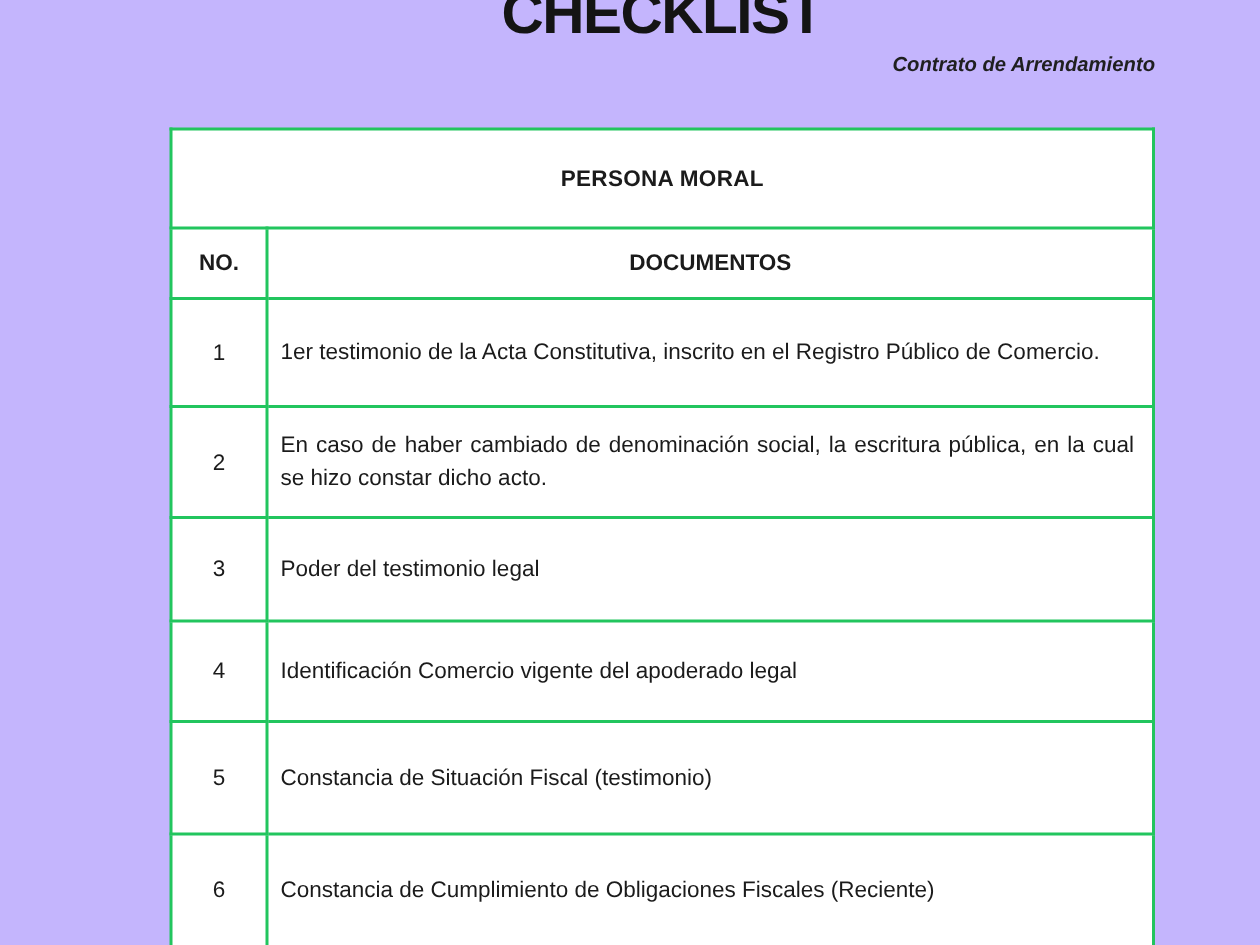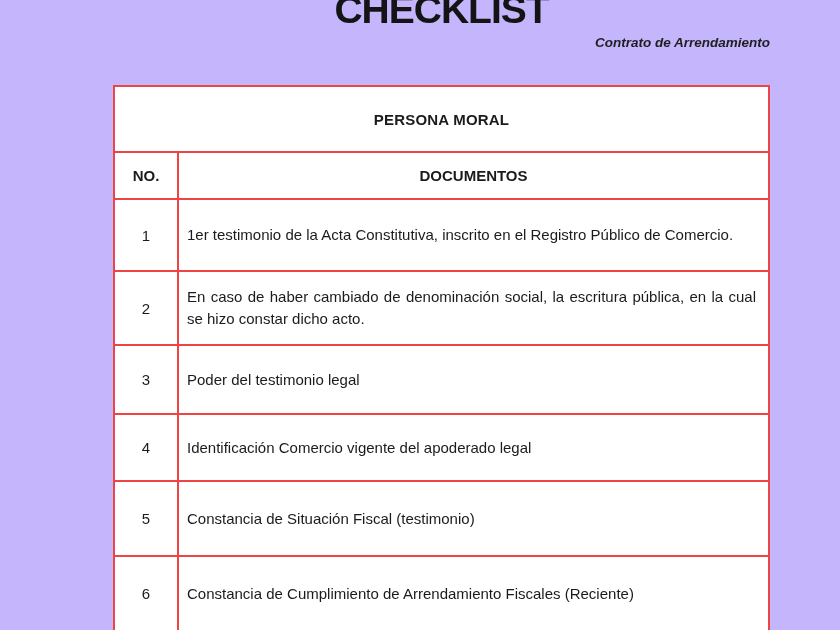--- a/index.html
+++ b/index.html
@@ -45,21 +45,21 @@
     color: #1f1f1f;
     padding-right: 0px;
   }
   table.checklist {
     margin-top: 34px;
     width: 655px;
     border-collapse: collapse;
     table-layout: fixed;
   }
   table.checklist td, table.checklist th {
-    border: 2px solid #ef4444;
+    border: 2px solid #22c55e;
     background: #ffffff;
     vertical-align: middle;
     font-size: 15px;
     color: #1b1b1b;
   }
   col.c-no  { width: 64px; }
   col.c-doc { width: 591px; }
   th.group-header {
     height: 62px;
     text-align: center;
@@ -129,20 +129,20 @@
         <tr class="r4">
           <td class="no-cell">4</td>
           <td class="doc-cell">Identificación Comercio vigente del apoderado legal</td>
         </tr>
         <tr class="r5">
           <td class="no-cell">5</td>
           <td class="doc-cell">Constancia de Situación Fiscal (testimonio)</td>
         </tr>
         <tr class="r6">
           <td class="no-cell">6</td>
-          <td class="doc-cell">Constancia de Cumplimiento de Arrendamiento Fiscales (Reciente)</td>
+          <td class="doc-cell">Constancia de Cumplimiento de Obligaciones Fiscales (Reciente)</td>
         </tr>
 
       </tbody>
     </table>
 
   </div>
 </div>
 
 </body></html>

